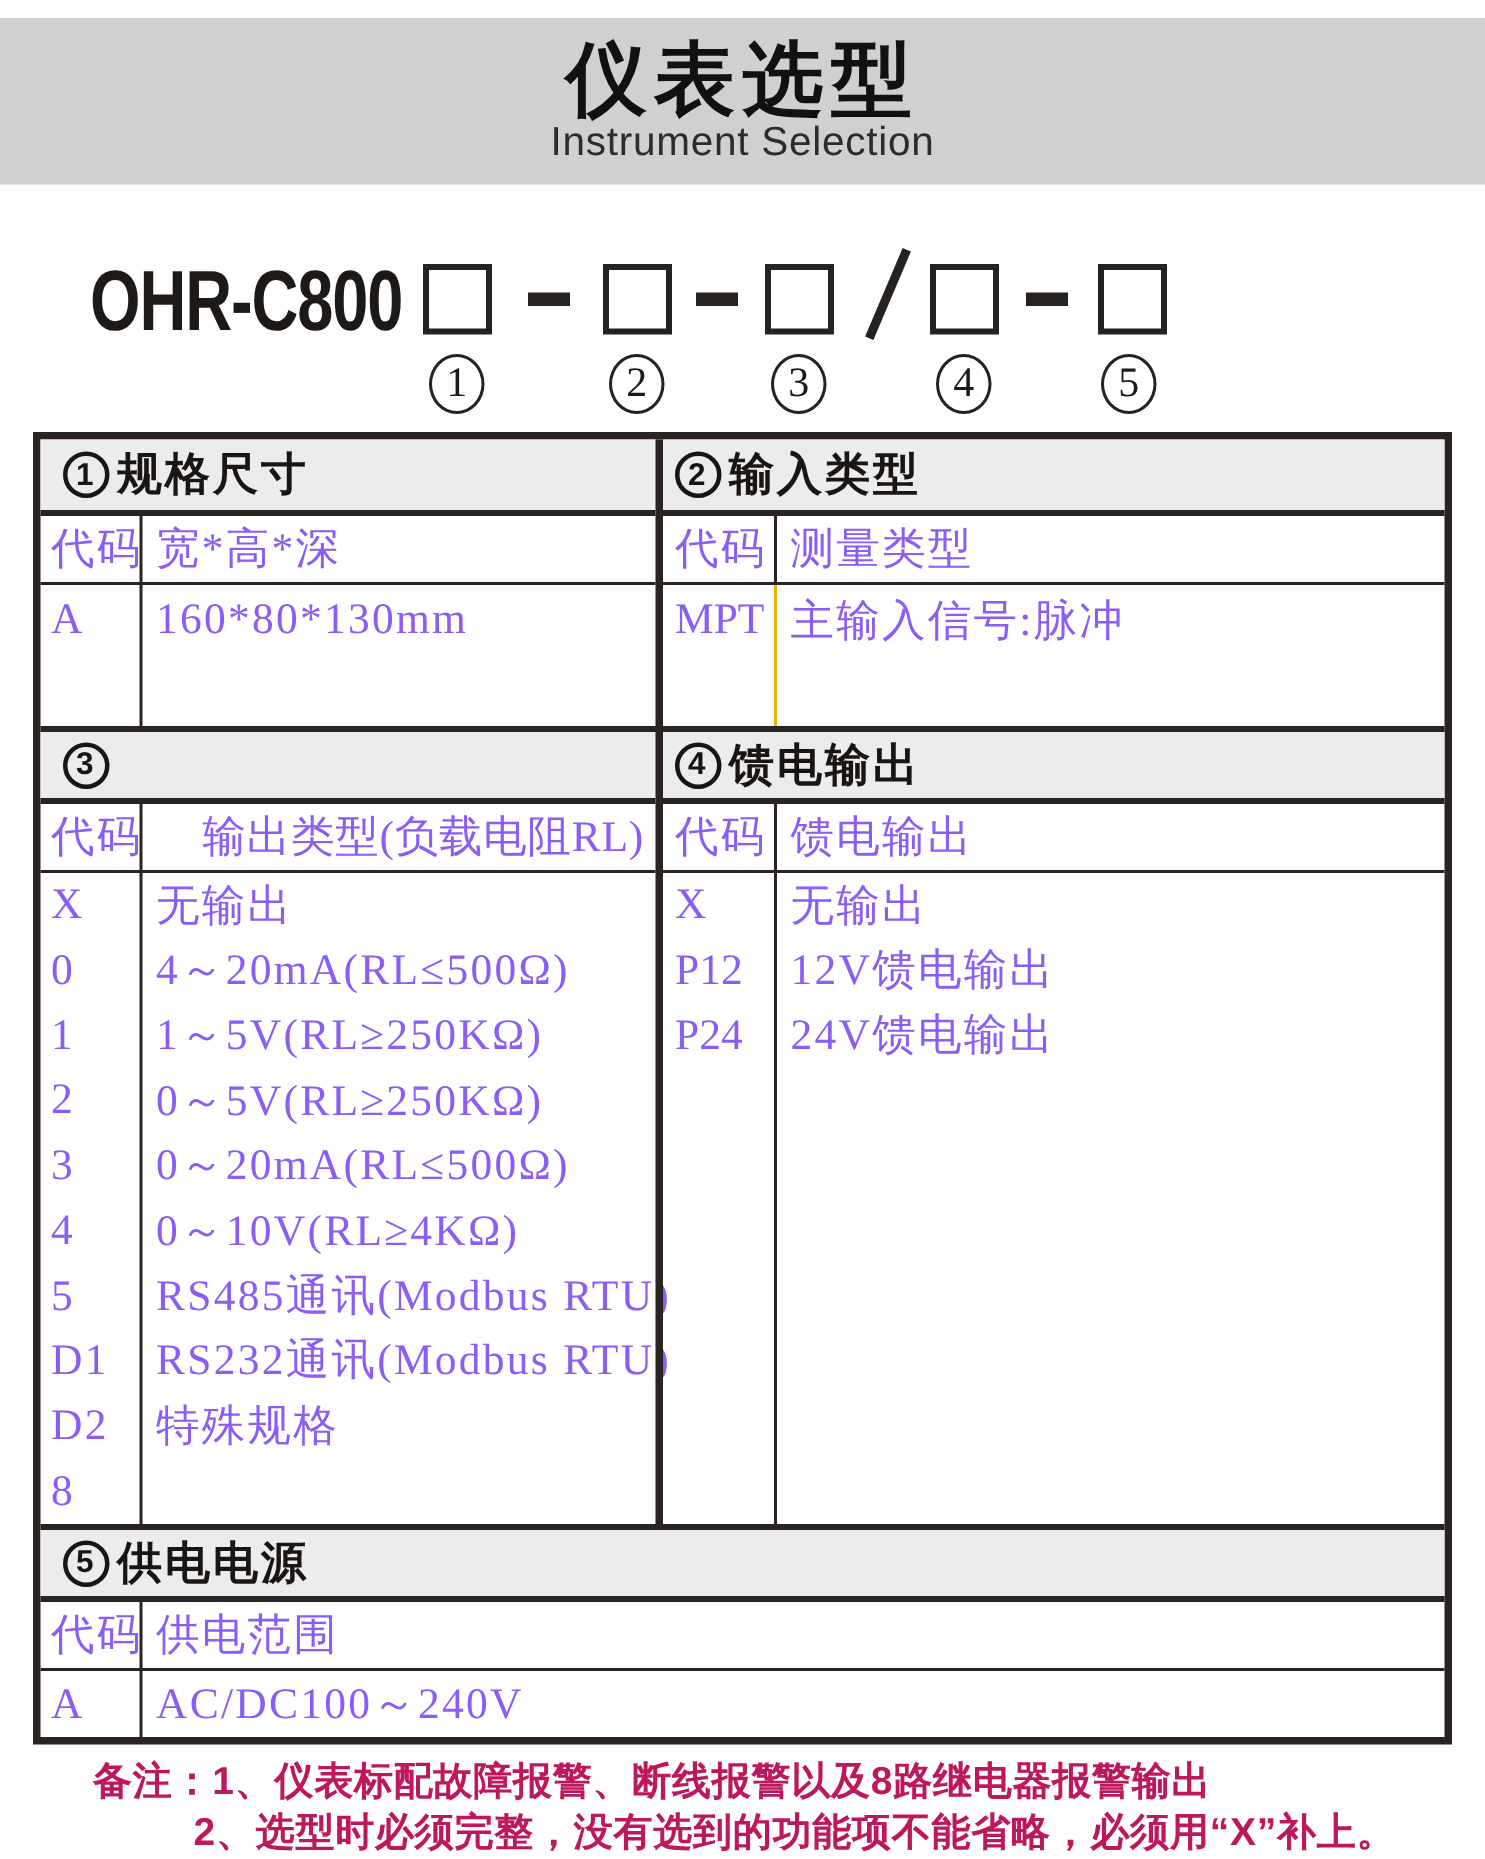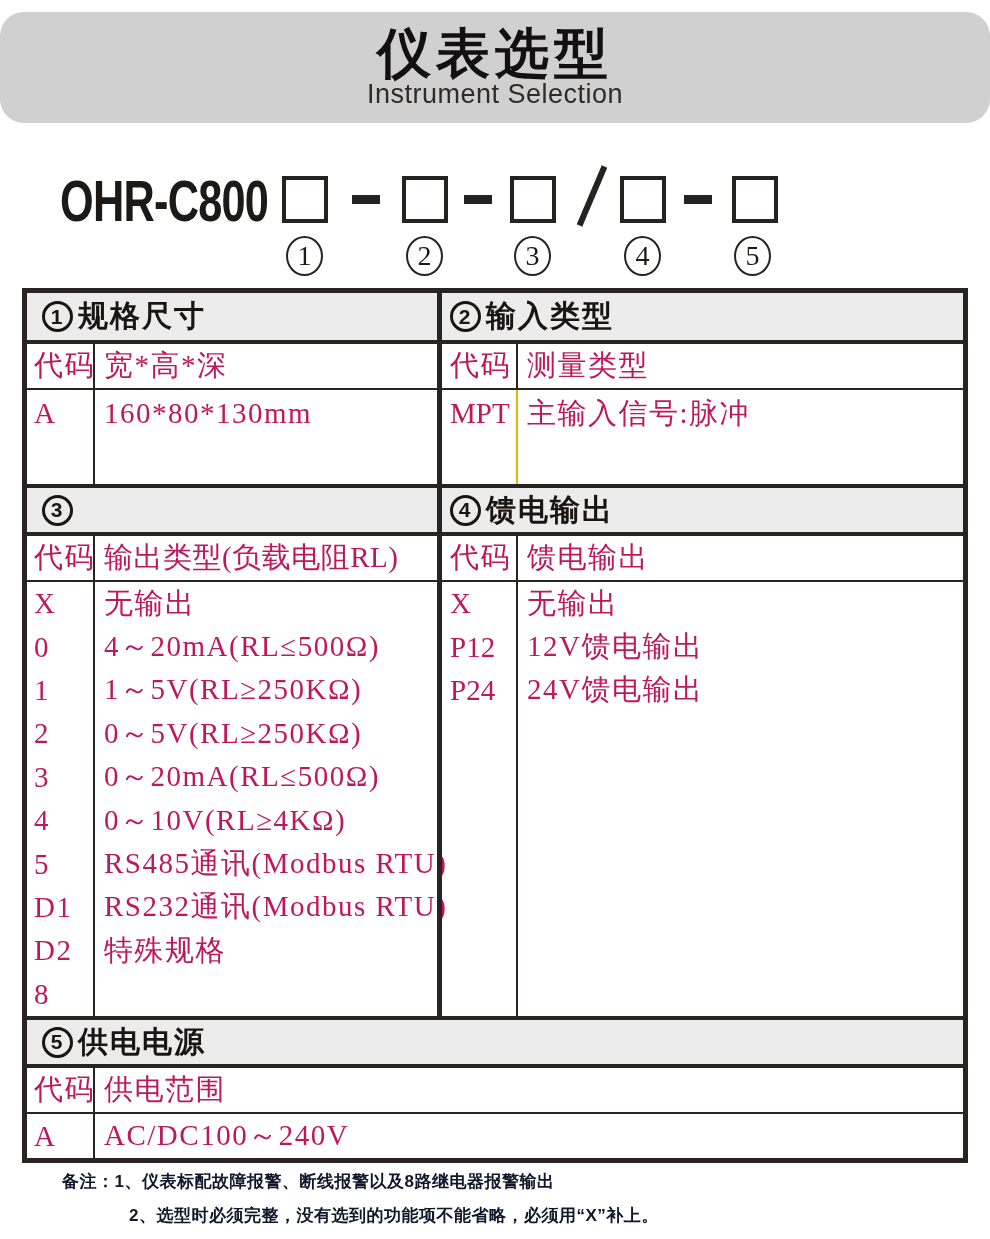--- a/index.html
+++ b/index.html
@@ -1,21 +1,21 @@
 <!DOCTYPE html>
 <html><head>
 <meta charset="utf-8">
 <style>
   html,body{margin:0;padding:0;background:#ffffff;}
   .sheet{position:relative;width:990px;height:1239px;background:#ffffff;overflow:hidden;
          font-family:"Liberation Sans","DejaVu Sans",sans-serif;color:#1d1916;}
   *{box-sizing:border-box;}
 
   
-  .title-band{position:absolute;left:0;top:12px;width:990px;height:111px;background:#d0d0d0;text-align:center;border-radius:24px;}
+  .title-band{position:absolute;left:0;top:12px;width:990px;height:111px;background:#d0d0d0;text-align:center;}
   .page-title{margin-top:12px;font-size:54px;font-weight:bold;letter-spacing:5px;color:#121010;line-height:58px;}
   .page-subtitle{font-size:27px;color:#2e2b29;letter-spacing:0.5px;line-height:24px;text-align:center;}
 
   
   .model-prefix{position:absolute;left:60px;top:168px;font-size:57px;font-weight:bold;letter-spacing:-1px;
                 transform:scaleX(0.76);transform-origin:left center;color:#1d1916;white-space:nowrap;}
   .code-box{position:absolute;top:176px;width:46px;height:47px;border:4px solid #262220;background:#fff;}
   .b1{left:282px}.b2{left:402px}.b3{left:510px}.b4{left:620px}.b5{left:732px}
   .sep-dash{position:absolute;top:195px;width:28px;height:9px;background:#262220;}
   .d1{left:352px}.d2{left:464px}.d3{left:684px}
@@ -36,32 +36,32 @@
   .hline4{height:4px;background:#292421;width:100%;}
   .hline2{height:2px;background:#292421;width:100%;}
   .band{background:#ececec;display:flex;align-items:center;padding-left:15px;
         font-weight:bold;font-size:30px;letter-spacing:2px;color:#191512;}
   .band-r{padding-left:8px;}
   .band .num-circ{width:31px;height:31px;border:3px solid #191512;border-radius:50%;
         display:inline-flex;align-items:center;justify-content:center;font-size:21px;font-weight:bold;
         margin-right:5px;flex:0 0 auto;}
   .h47{height:47px;}.h44{height:44px;}
   .coderow{display:flex;width:100%;}
-  .cell{font-family:"Liberation Serif","DejaVu Serif",serif;font-size:29px;letter-spacing:1.5px;color:#be185d;
+  .cell{font-family:"Liberation Serif","DejaVu Serif",serif;font-size:29px;letter-spacing:1.5px;color:#8b5cf6;
         display:flex;align-items:center;overflow:hidden;white-space:nowrap;}
   .code-col-l{width:68px;border-right:2px solid #292421;padding-left:7px;flex:0 0 auto;}
   .code-col-r{width:76px;border-right:2px solid #292421;padding-left:8px;flex:0 0 auto;}
   .val-col{flex:1;padding-left:9px;}
   .datarow{display:flex;flex:1;width:100%;}
   .stack{display:flex;flex-direction:column;}
   .line47{height:47px;display:flex;align-items:center;}
   .line43{height:43.4px;display:flex;align-items:center;}
 
   
-  .note-line{position:absolute;font-size:17px;font-weight:bold;color:#0f172a;letter-spacing:0.5px;white-space:nowrap;}
+  .note-line{position:absolute;font-size:26px;font-weight:bold;color:#be185d;letter-spacing:0.5px;white-space:nowrap;}
   .note1{left:62px;top:1170px;}
   .note2{left:129px;top:1204px;}
 </style>
 </head>
 <body>
 
 <div class="sheet">
 
   <div class="title-band">
     <div class="page-title">仪表选型</div>
@@ -133,21 +133,21 @@
     <div class="hline4"></div>
 
     <div class="trow row-ab" style="height:528px">
       <div class="half-l">
         <div class="band h44">
           <span class="num-circ">3</span>
         </div>
         <div class="hline4"></div>
         <div class="coderow h44">
           <div class="cell code-col-l">代码</div>
-          <div class="cell val-col" style="letter-spacing:0.5px;">输出类型(负载电阻RL)</div>
+          <div class="cell val-col" style="letter-spacing:0.5px;margin-left:31px;">输出类型(负载电阻RL)</div>
         </div>
         <div class="hline2"></div>
         <div class="datarow">
           <div class="stack code-col-l" style="border-right:2px solid #292421;">
             <div class="cell line43">X</div>
             <div class="cell line43">0</div>
             <div class="cell line43">1</div>
             <div class="cell line43">2</div>
             <div class="cell line43">3</div>
             <div class="cell line43">4</div>

